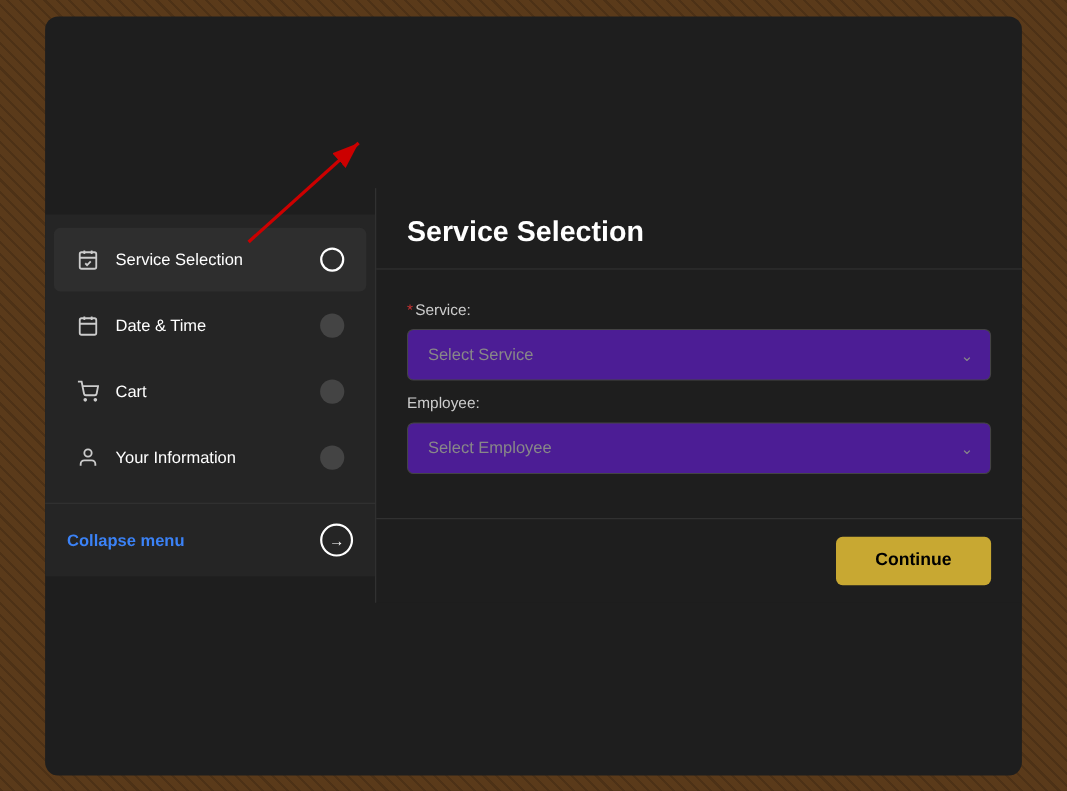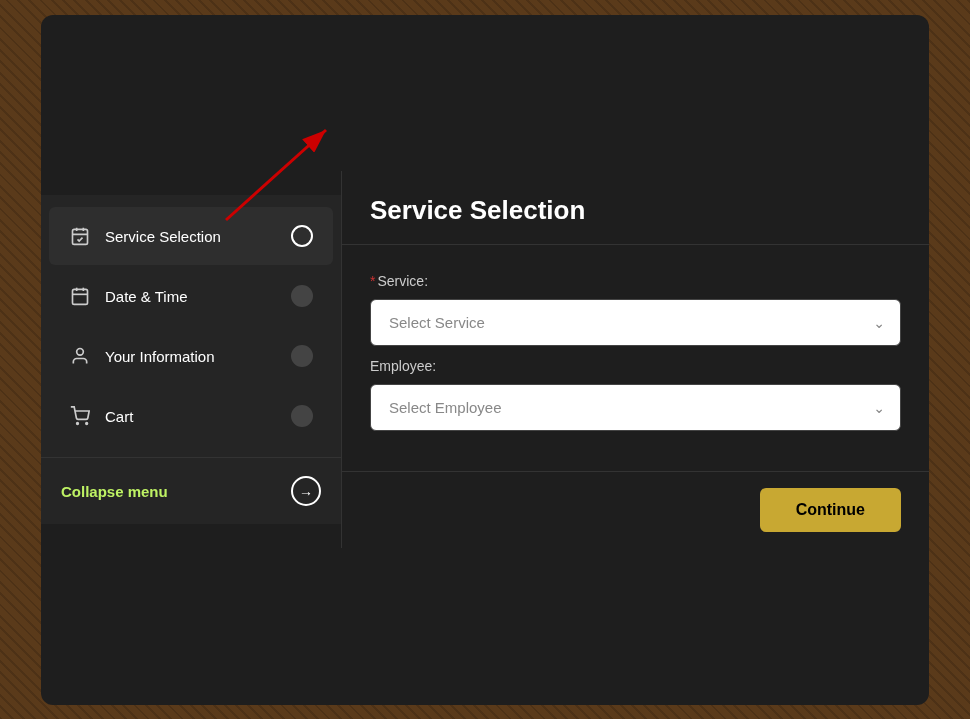--- a/index.html
+++ b/index.html
@@ -105,21 +105,21 @@
       padding: 18px 20px;
       border-top: 1px solid #333;
       display: flex;
       align-items: center;
       cursor: pointer;
     }
 
     .sidebar-footer .footer-label {
       font-size: 15px;
       font-weight: 600;
-      color: #bef264;
+      color: #3b82f6;
       flex: 1;
     }
 
     .footer-arrow {
       width: 30px;
       height: 30px;
       border-radius: 50%;
       border: 2px solid #ffffff;
       display: flex;
       align-items: center;
@@ -170,21 +170,21 @@
       margin-right: 2px;
     }
 
     .select-wrapper {
       position: relative;
     }
 
     .select-wrapper select {
       width: 100%;
       padding: 14px 44px 14px 18px;
-      background: #ffffff;
+      background: #4c1d95;
       border: 1px solid #444;
       border-radius: 6px;
       color: #888;
       font-size: 15px;
       appearance: none;
       cursor: pointer;
       outline: none;
     }
 
     .select-wrapper select option {
@@ -280,39 +280,39 @@
         </span>
         <span class="item-label">Date &amp; Time</span>
         <span class="item-status">
           <div class="status-circle-inactive"></div>
         </span>
       </div>
 
       <div class="sidebar-item">
         <span class="item-icon">
           <svg width="20" height="20" viewBox="0 0 24 24" fill="none" stroke="currentColor" stroke-width="2">
-            <path d="M20 21v-2a4 4 0 0 0-4-4H8a4 4 0 0 0-4 4v2"></path>
-            <circle cx="12" cy="7" r="4"></circle>
-          </svg>
-        </span>
-        <span class="item-label">Your Information</span>
-        <span class="item-status">
-          <div class="status-circle-inactive"></div>
-        </span>
-      </div>
-
-      <div class="sidebar-item">
-        <span class="item-icon">
-          <svg width="20" height="20" viewBox="0 0 24 24" fill="none" stroke="currentColor" stroke-width="2">
             <circle cx="9" cy="21" r="1"></circle>
             <circle cx="20" cy="21" r="1"></circle>
             <path d="M1 1h4l2.68 13.39a2 2 0 0 0 2 1.61h9.72a2 2 0 0 0 2-1.61L23 6H6"></path>
           </svg>
         </span>
         <span class="item-label">Cart</span>
+        <span class="item-status">
+          <div class="status-circle-inactive"></div>
+        </span>
+      </div>
+
+      <div class="sidebar-item">
+        <span class="item-icon">
+          <svg width="20" height="20" viewBox="0 0 24 24" fill="none" stroke="currentColor" stroke-width="2">
+            <path d="M20 21v-2a4 4 0 0 0-4-4H8a4 4 0 0 0-4 4v2"></path>
+            <circle cx="12" cy="7" r="4"></circle>
+          </svg>
+        </span>
+        <span class="item-label">Your Information</span>
         <span class="item-status">
           <div class="status-circle-inactive"></div>
         </span>
       </div>
 
     </div>
 
     <div class="sidebar-footer">
       <span class="footer-label">Collapse menu</span>
       <div class="footer-arrow">

